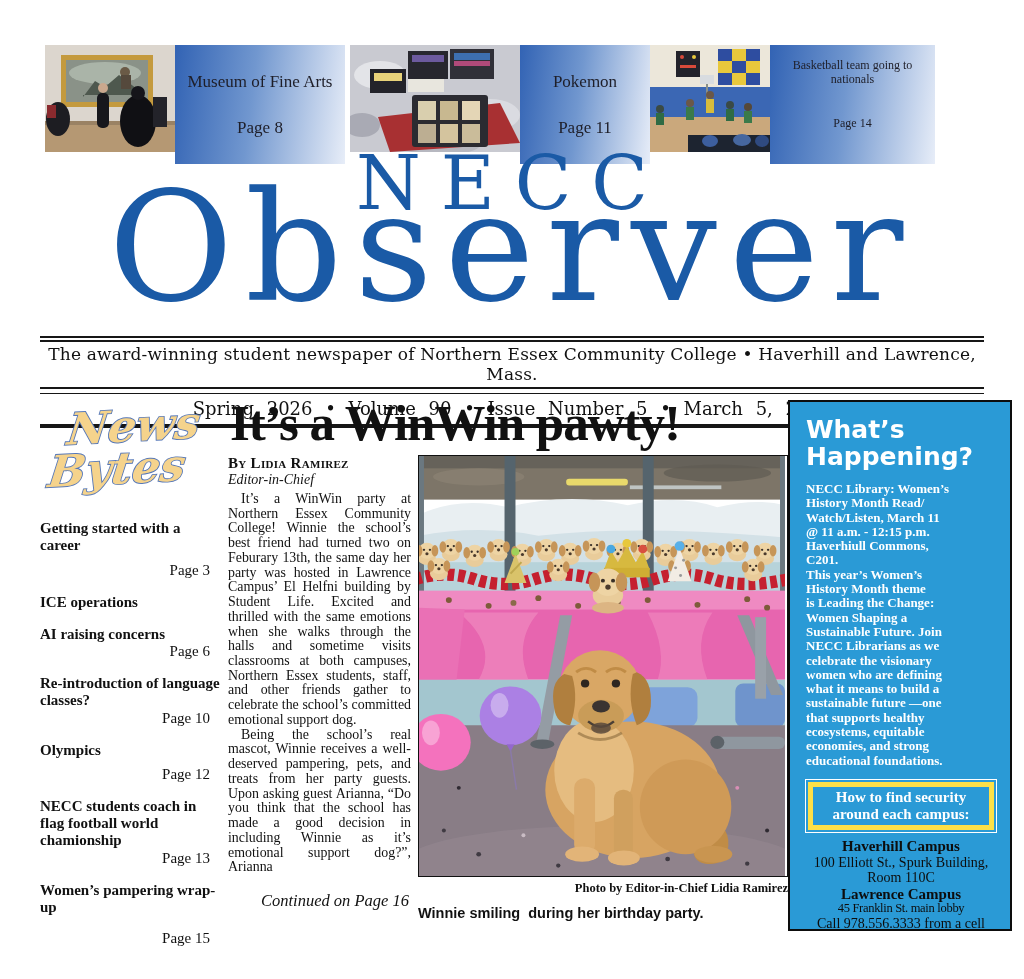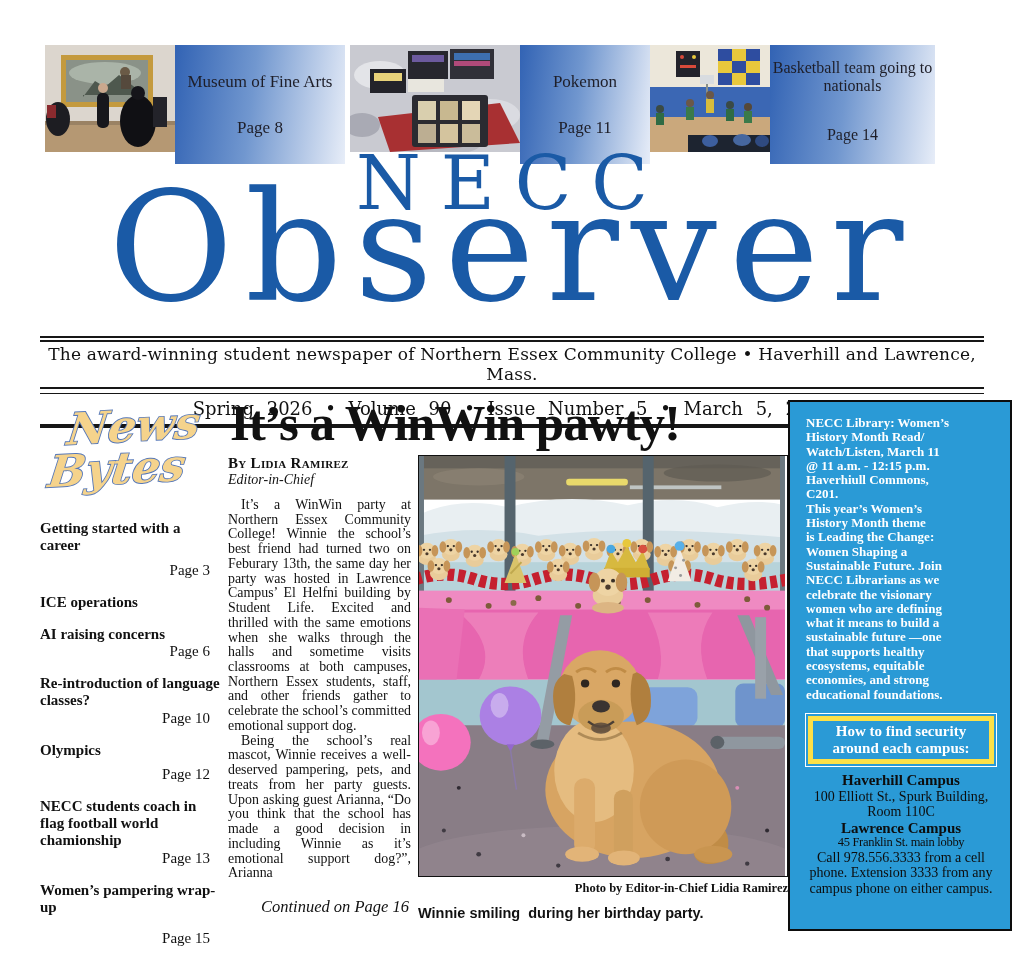--- a/index.html
+++ b/index.html
@@ -41,21 +41,21 @@
   .nb-item{margin-bottom:15px;padding-right:4px;}
   .nb-title{font-weight:bold;font-size:15px;line-height:1.15;}
   .nb-page{text-align:right;font-size:15px;padding:7px 14px 0 0;}
 
   
   .headline{font-family:"Liberation Serif",serif;font-weight:bold;font-size:51px;line-height:.92;
             letter-spacing:-1px;white-space:nowrap;margin:0 0 8px 2px;}
   .article-flex{display:flex;gap:7px;}
   .atext{width:183px;flex:none;}
   .byline{font-variant:small-caps;font-weight:bold;font-size:15px;letter-spacing:.3px;}
-  .role{font-style:italic;font-size:14px;margin-bottom:10px;}
+  .role{font-style:italic;font-size:14px;margin-bottom:4px;}
   .para{font-size:13.9px;line-height:1.06;text-align:justify;text-indent:13px;margin:0;}
   .continued{font-style:italic;font-size:16.5px;text-align:right;padding-right:2px;margin-top:16px;}
   .photo-col{width:370px;flex:none;}
   .photo-frame{border:1.5px solid #111;}
   .photo-frame svg{display:block;}
   .credit{font-weight:bold;font-size:12.5px;text-align:right;margin-top:4px;}
   .caption{font-family:"Liberation Sans",sans-serif;font-weight:bold;font-size:14.5px;margin-top:9px;white-space:pre-wrap;}
 
   
   .wh-box{background:var(--whats_bg,#2a9ad6);border:2px solid #0d0d0d;box-sizing:border-box;
@@ -158,21 +158,21 @@
         <circle cx="80" cy="60" r="4" fill="#3a4a44"></circle>
           <rect x="76" y="64" width="8" height="12" fill="#2f6b44"></rect>
         <circle cx="98" cy="62" r="4" fill="#554838"></circle>
           <rect x="94" y="66" width="8" height="12" fill="#3a7a4a"></rect>
         <rect x="38" y="90" width="82" height="17" fill="#1d2430"></rect>
         <ellipse cx="60" cy="96" rx="8" ry="6" fill="#3d5f9e"></ellipse>
         <ellipse cx="92" cy="95" rx="9" ry="6" fill="#46679f"></ellipse>
         <ellipse cx="112" cy="96" rx="7" ry="6" fill="#2f4a80"></ellipse>
       </svg>
     </div>
-    <div class="promo p3" style="width:165px;font-size:16px;">
+    <div class="promo p3" style="width:165px;font-size:12px;">
       <div>Basketball team going to nationals</div>
       <div>Page 14</div>
     </div>
   </div>
 
   <div class="masthead">
     <div class="mh-top">NECC</div>
     <div class="mh-main">Observer</div>
   </div>
 
@@ -383,20 +383,21 @@
             </svg>
           </div>
           <div class="credit">Photo by Editor-in-Chief Lidia Ramirez</div>
           <div class="caption">Winnie smiling  during her birthday party.</div>
         </div>
       </div>
     </div>
 
     <div class="col-right">
       <div class="wh-box">
+        <div class="wh-title">What’s Happening?</div>
         <div class="wh-body">NECC Library: Women’s
 History Month Read/
 Watch/Listen, March 11
 @ 11 a.m. - 12:15 p.m.
 Haverhiull Commons,
 C201.
 This year’s Women’s
 History Month theme
 is Leading the Change:
 Women Shaping a

